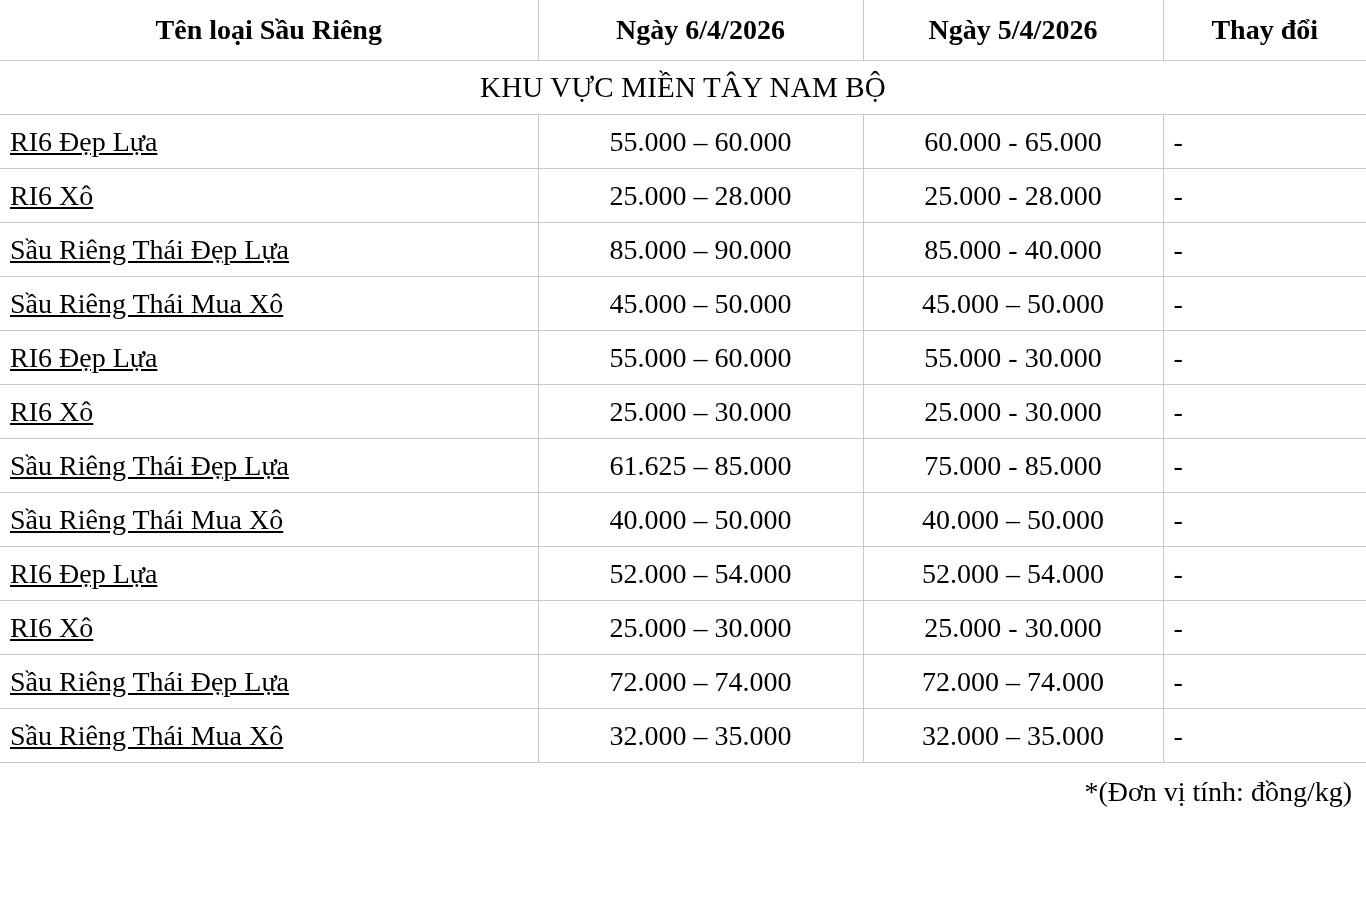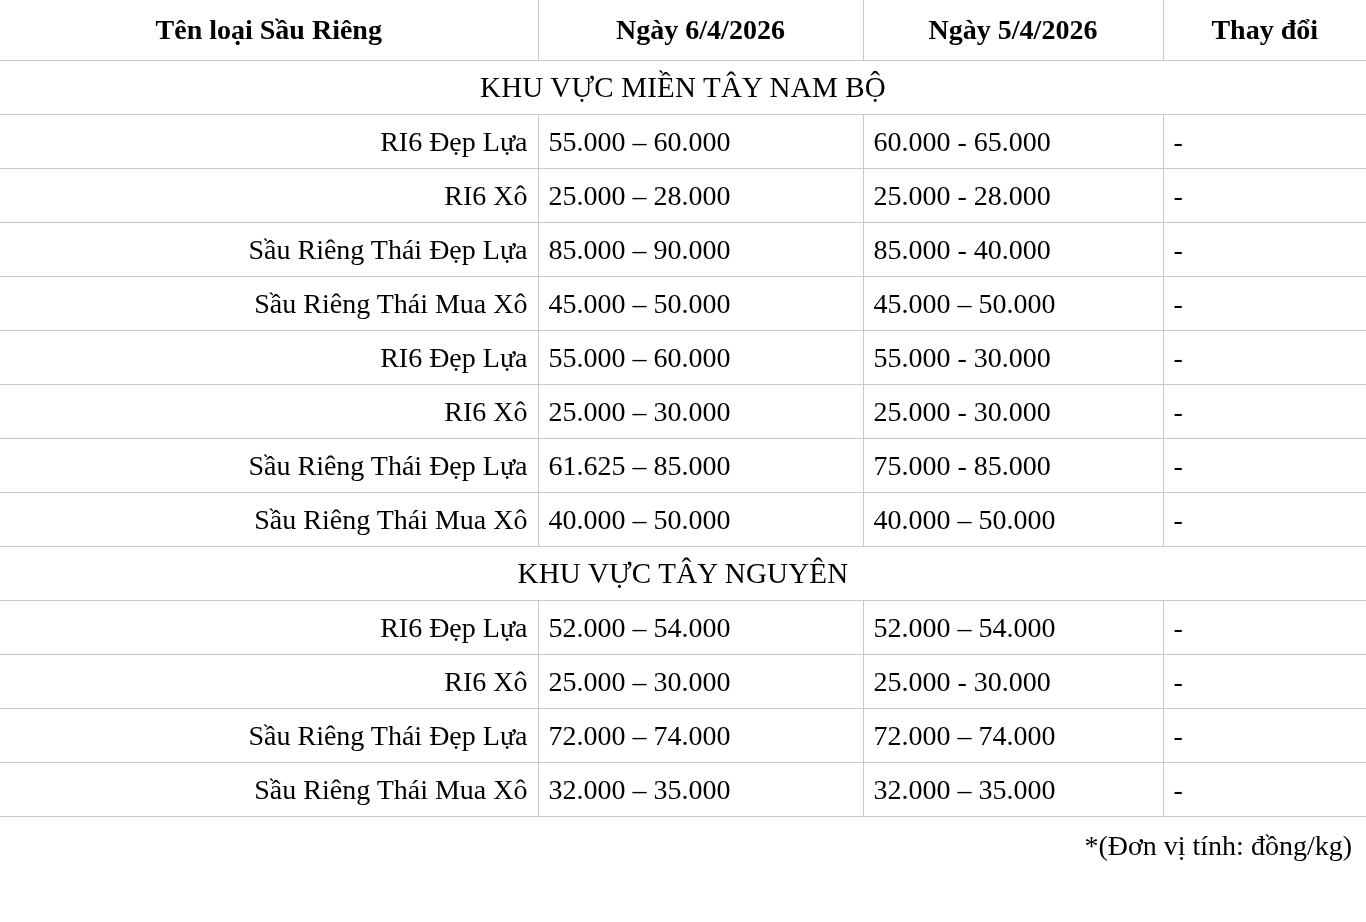--- a/index.html
+++ b/index.html
@@ -66,24 +66,25 @@
     margin-top: 45px;
   }
 
   td.region-cell {
     font-size: 29px;
     letter-spacing: 0.2px;
     text-align: center;
     border-right: none;
   }
   td.name-cell {
-    text-align: right;
+    text-align: left;
+    text-decoration: underline;
   }
   td.val-cell {
-    text-align: left;
+    text-align: center;
     white-space: nowrap;
   }
   td.change-cell {
     text-align: left;
     border-right: none;
   }
   td.footer-cell {
     text-align: right;
     font-size: 28px;
     border-right: none;
@@ -154,23 +155,20 @@
         <td class="val-cell">75.000 - 85.000</td>
         <td class="change-cell">-</td>
       </tr>
       <tr>
         <td class="name-cell">Sầu Riêng Thái Mua Xô</td>
         <td class="val-cell">40.000 – 50.000</td>
         <td class="val-cell">40.000 – 50.000</td>
         <td class="change-cell">-</td>
       </tr>
       <tr>
-        <td class="region-cell" colspan="4">KHU VỰC TÂY NGUYÊN</td>
-      </tr>
-      <tr>
         <td class="name-cell">RI6 Đẹp Lựa</td>
         <td class="val-cell">52.000 – 54.000</td>
         <td class="val-cell">52.000 – 54.000</td>
         <td class="change-cell">-</td>
       </tr>
       <tr>
         <td class="name-cell">RI6 Xô</td>
         <td class="val-cell">25.000 – 30.000</td>
         <td class="val-cell">25.000 - 30.000</td>
         <td class="change-cell">-</td>

